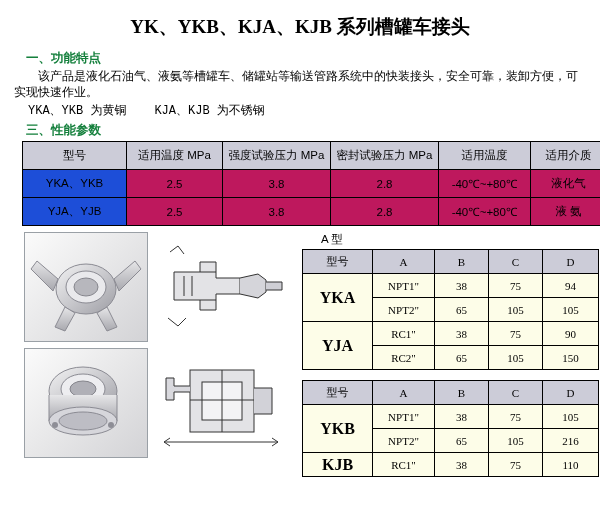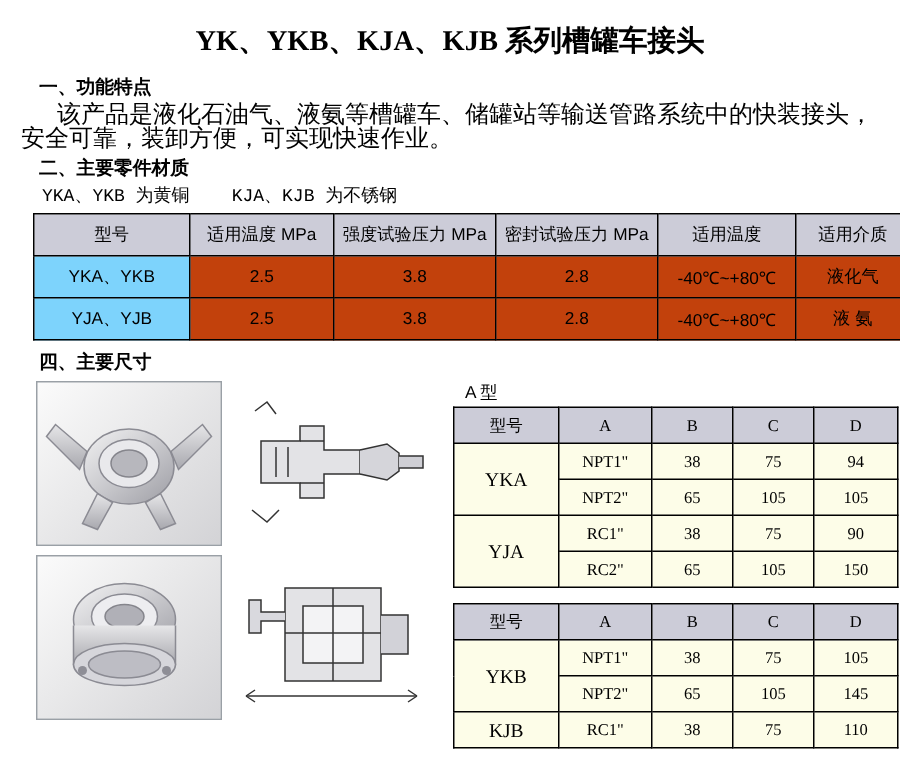--- a/index.html
+++ b/index.html
@@ -24,28 +24,28 @@
   }
   .title {
     text-align: center;
     font-size: 19px;
     font-weight: bold;
     letter-spacing: 0px;
     margin: 6px 0 10px 0;
     font-family: "Liberation Serif", serif;
   }
   .section-head {
-    color: #000000;
+    color: #15803d;
     font-weight: bold;
     font-size: 12.5px;
     margin: 3px 0 2px 12px;
     font-family: "Liberation Sans", sans-serif;
   }
   .para {
-    font-size: 16px;
+    font-size: 12px;
     line-height: 16px;
     margin: 0 0 2px 0;
     text-indent: 24px;
     font-family: Liberation Mono, monospace;
   }
   .para2 {
     font-size: 12px;
     line-height: 16px;
     margin: 0 0 3px 14px;
     font-family: Liberation Mono, monospace;
@@ -67,24 +67,24 @@
     text-align: center;
     font-size: 11.5px;
     height: 25px;
     font-family: "Liberation Sans", sans-serif;
   }
   table.perf thead th {
     background: #ccccd8;
     font-weight: normal;
   }
   table.perf tbody td {
-    background: #c2410c;
+    background: #be185d;
   }
   table.perf tbody td.first {
-    background: #7dd3fc;
+    background: #1d4ed8;
   }
 
   
   .bottom {
     position: relative;
     margin-top: 4px;
   }
   .img-col {
     position: absolute;
     left: 10px;
@@ -111,21 +111,21 @@
     position: relative;
   }
   .spec-col {
     position: absolute;
     left: 288px;
     top: 0;
     width: 298px;
   }
   .type-label {
     font-size: 11.5px;
-    margin: 0 0 2px 8px;
+    margin: 0 0 2px 19px;
     font-family: "Liberation Sans", sans-serif;
   }
   table.dim {
     border-collapse: collapse;
     width: 296px;
     table-layout: fixed;
     margin-bottom: 10px;
   }
   table.dim th, table.dim td {
     border: 1px solid #000;
@@ -136,39 +136,40 @@
   }
   table.dim thead th {
     background: #ccccd8;
     font-weight: normal;
   }
   table.dim td {
     background: #fdfde8;
   }
   table.dim td.model {
     background: #fdfde8;
-    font-size: 13px;
+    font-size: 16px;
+    font-weight: bold;
   }
   svg { display: block; }
 </style>
 </head>
 <body>
 
 <div class="page">
 
   <div class="title">YK、YKB、KJA、KJB 系列槽罐车接头</div>
 
   <div class="section-head">一、功能特点</div>
   <div class="para">该产品是液化石油气、液氨等槽罐车、储罐站等输送管路系统中的快装接头，安全可靠，装卸方便，可实现快速作业。</div>
 
-  <div class="section-head">二、主要零件材质</div>
   <div class="para2">
     <span>YKA、YKB 为黄铜</span><span class="gap"></span><span>KJA、KJB 为不锈钢</span>
   </div>
 
+  <div class="section-head">三、性能参数</div>
 
   <table class="perf">
     <colgroup>
       <col style="width:104px">
       <col style="width:96px">
       <col style="width:108px">
       <col style="width:108px">
       <col style="width:92px">
       <col style="width:76px">
     </colgroup>
@@ -195,21 +196,20 @@
         <td class="first">YJA、YJB</td>
         <td>2.5</td>
         <td>3.8</td>
         <td>2.8</td>
         <td>-40℃~+80℃</td>
         <td>液 氨</td>
       </tr>
     </tbody>
   </table>
 
-  <div class="section-head">四、主要尺寸</div>
 
   <div class="bottom">
 
     <div class="img-col">
 
       <div class="photo-row">
         <div class="photo">
           <svg width="122" height="108" viewBox="0 0 122 108">
             <defs>
               <linearGradient id="mg1" x1="0" y1="0" x2="1" y2="1">
@@ -352,21 +352,21 @@
             <td class="model" rowspan="2">YKB</td>
             <td>NPT1"</td>
             <td>38</td>
             <td>75</td>
             <td>105</td>
           </tr>
           <tr>
             <td>NPT2"</td>
             <td>65</td>
             <td>105</td>
-            <td>145</td>
+            <td>216</td>
           </tr>
           <tr>
             <td class="model" rowspan="2">KJB</td>
             <td>RC1"</td>
             <td>38</td>
             <td>75</td>
             <td>110</td>
           </tr>
 
         </tbody>

